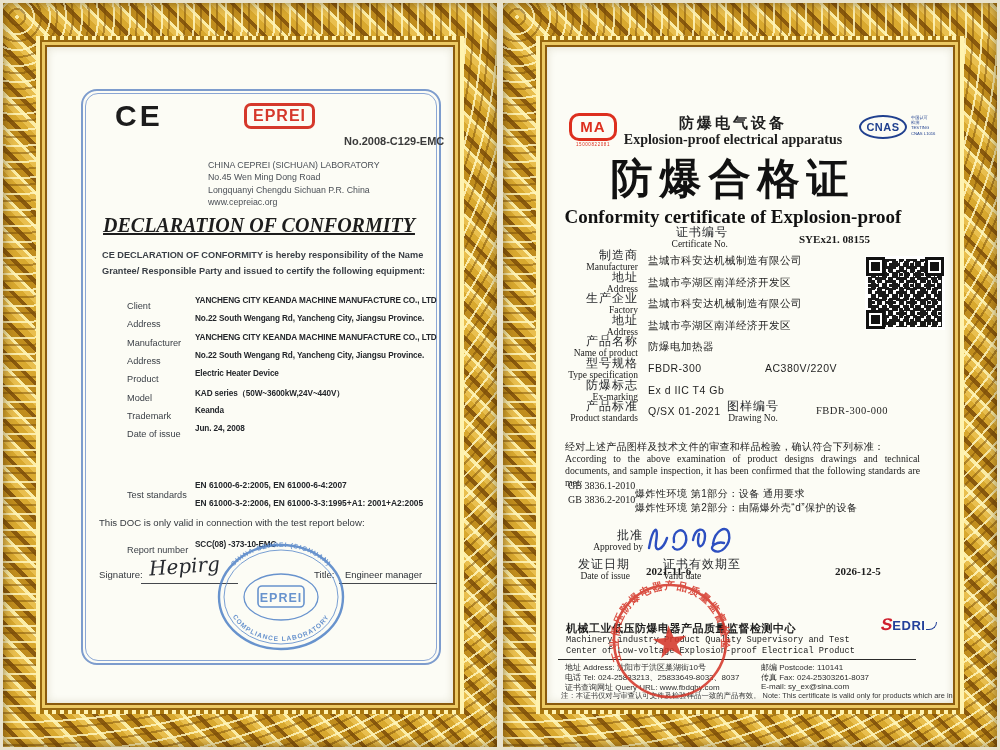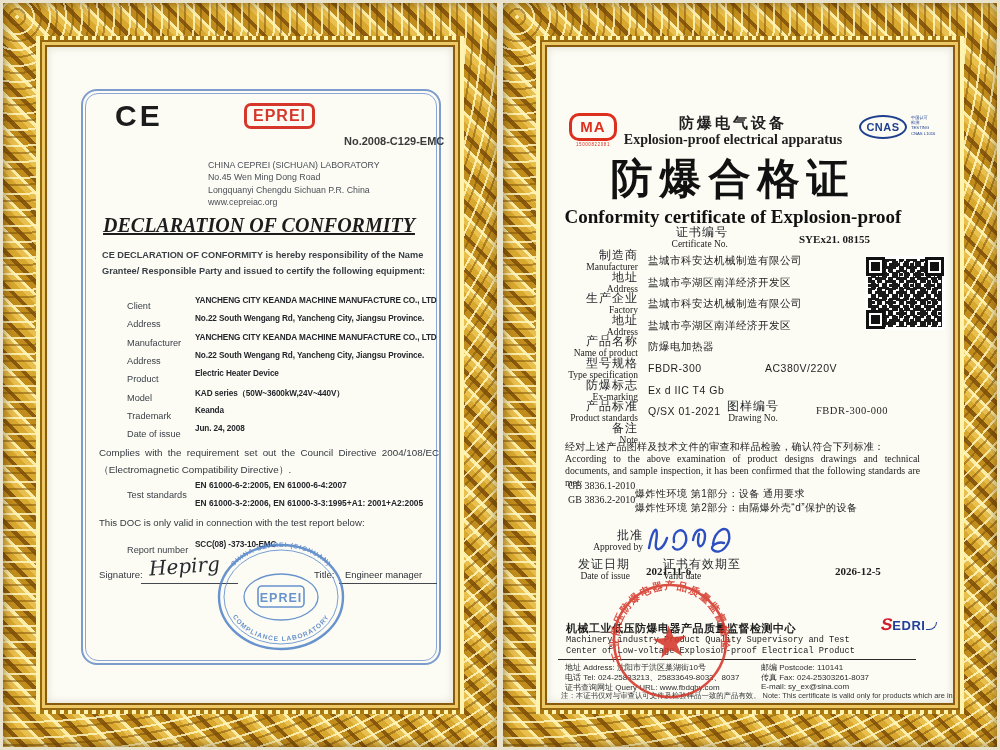--- a/index.html
+++ b/index.html
@@ -145,21 +145,20 @@
       <div class="lrow" style="top:384px">
         <span class="llabel">Model</span>
         <span class="lvalue">KAD series（50W~3600kW,24V~440V）</span></div>
       <div class="lrow" style="top:402px">
         <span class="llabel">Trademark</span>
         <span class="lvalue">Keanda</span></div>
       <div class="lrow" style="top:420px">
         <span class="llabel">Date of issue</span>
         <span class="lvalue">Jun. 24, 2008</span></div>
 
-      <p class="compliance">Complies with the requirement set out the Council Directive 2004/108/EC（Electromagnetic Compatibility Directive）.</p>
       <div class="ts-label">Test standards</div>
       <div class="ts1">EN 61000-6-2:2005, EN 61000-6-4:2007</div>
       <div class="ts2">EN 61000-3-2:2006, EN 61000-3-3:1995+A1: 2001+A2:2005</div>
       <div class="docnote">This DOC is only valid in connection with the test report below:</div>
       <div class="lrow" style="top:536px">
         <span class="llabel">Report number</span>
         <span class="lvalue">SCC(08) -373-10-EMC</span></div>
 
       <div class="sig-label">Signature:</div>
       <div class="sig-line"></div>
@@ -271,27 +270,20 @@
             <div class="cn-label">产品标准</div>
             <div class="en-label">Product standards</div>
           </div>
         <div class="rvalue">Q/SX 01-2021</div>
         <div class="rlabel2">
             <div class="cn-label">图样编号</div>
             <div class="en-label">Drawing No.</div>
           </div>
         <div class="rvalue rv3">FBDR-300-000</div>
         </div>
-      <div class="rrow" style="top:420px">
-        <div class="rlabel">
-            <div class="cn-label">备注</div>
-            <div class="en-label">Note</div>
-          </div>
-        <div class="rvalue"></div>
-        </div>
 
       <div class="qr">
         <div class="qr-pat"></div>
           <b class="f1"></b>
           <b class="f2"></b>
           <b class="f3"></b>
       </div>
 
       <div class="confirm-cn">经对上述产品图样及技术文件的审查和样品检验，确认符合下列标准：</div>
       <div class="confirm-en">According to the above examination of product designs drawings and technical documents, and sample inspection, it has been confirmed that the following standards are met:</div>

